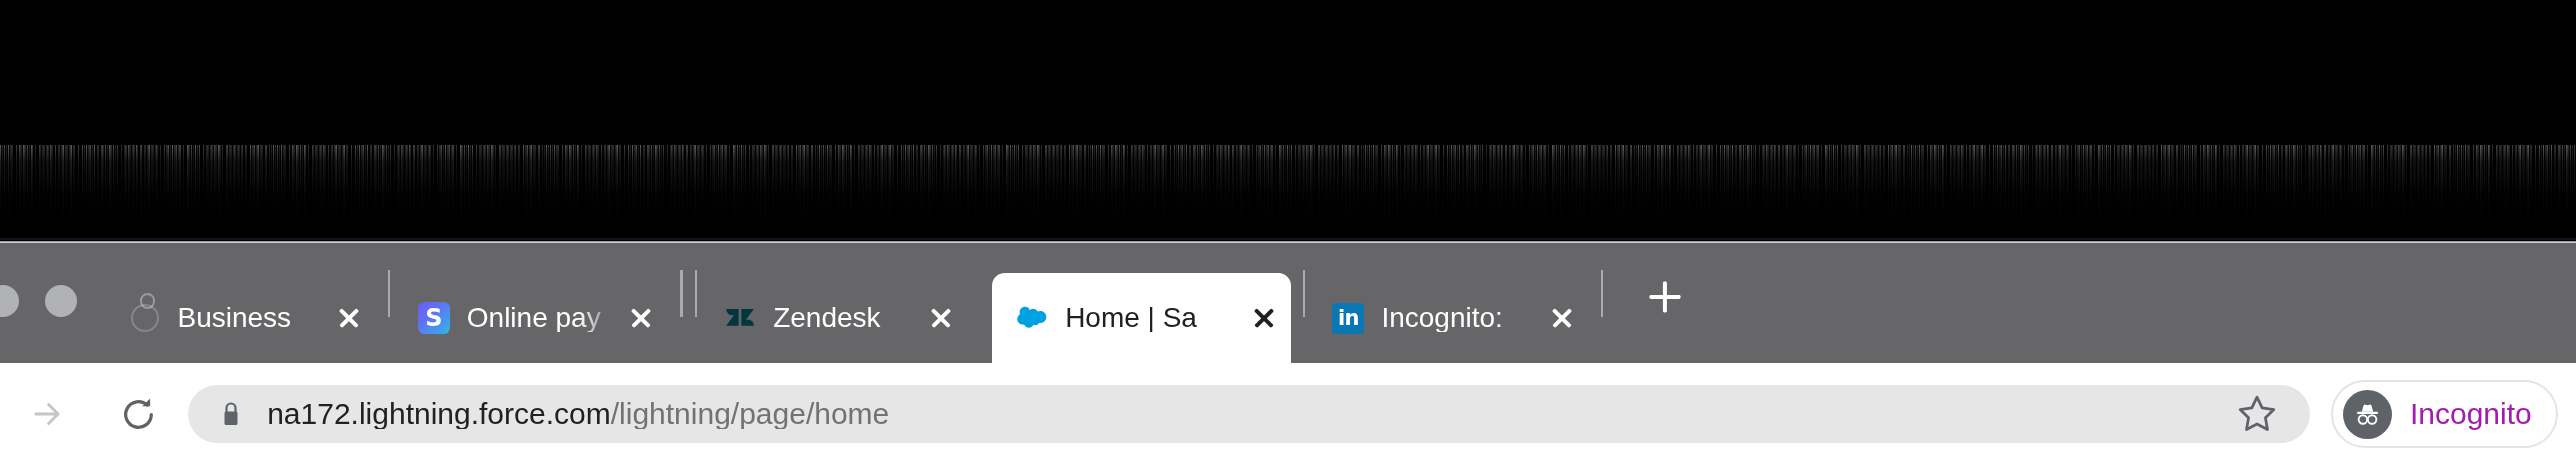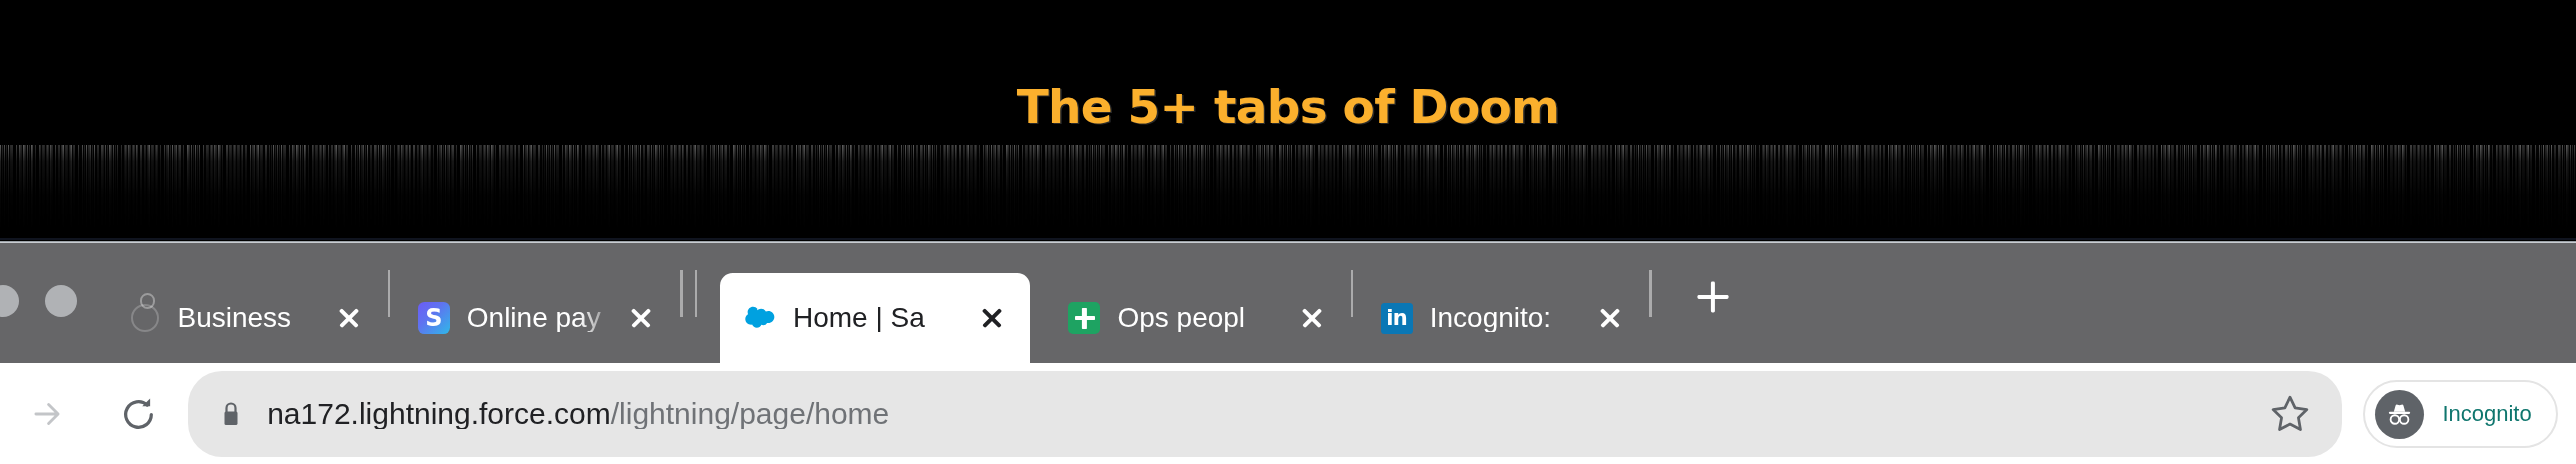--- a/index.html
+++ b/index.html
@@ -243,21 +243,21 @@
   }
   .nav-btn {
     width: 68px; height: 68px;
     margin-left: 12.7px;
     display: flex; align-items: center; justify-content: center;
     border-radius: 50%;
     flex: 0 0 68px;
   }
   .omnibox {
     flex: 1 1 auto;
-    height: 86px;
+    height: 58px;
     margin-left: 15.5px;
     background: #e6e6e6;
     border-radius: 34px;
     display: flex;
     align-items: center;
     padding: 0 25.4px 0 31px;
     min-width: 0;
   }
   .lock-icon { flex: 0 0 24px; width: 24px; height: 30px; margin-right: 24px; position: relative; }
   .url-text {
@@ -284,29 +284,28 @@
     background: #fff;
   }
   .incog-avatar {
     width: 49px; height: 49px;
     border-radius: 50%;
     background: #5f6368;
     margin-right: 18.3px;
     flex: 0 0 49px;
     display:flex; align-items:center; justify-content:center;
   }
-  .incog-label { font-size: 22px; color: #0f766e; white-space: nowrap; line-height: 1; }
+  .incog-label { font-size: 30px; color: #a21caf; white-space: nowrap; line-height: 1; }
 </style>
 </head>
 <body>
 
 <div id="screen">
 
   <div class="banner">
-    <div class="banner-title">The 5+ tabs of Doom</div>
     <div class="noise-band"></div>
   </div>
   <div class="banner-edge-1"></div>
   <div class="banner-edge-2"></div>
   <div class="banner-edge-3"></div>
 
   <div class="tabstrip">
 
     <div class="traffic-lights">
       <div class="light"></div>
@@ -328,38 +327,43 @@
         <span class="favicon">
           <span class="fav-stripe">S</span>
         </span>
         <span class="tab-title" style="width:144px">Online pay</span>
         <span class="tab-close"></span>
       </div>
       <div class="tab-sep"></div>
 
       <div class="tab-sep"></div>
 
-
-      <div class="tab active" style="margin-left:11.3px; padding-left:24px; padding-right:20px;">
+      <div class="tab">
+        <span class="favicon">
+          <svg class="fav-zendesk" viewBox="0 0 46 46" aria-hidden="true">
+            <path d="M21 10 L21 34 L3 34 Z" fill="#03363D"></path>
+            <path d="M3 10 L21 10 A9 9 0 0 1 3 10 Z" fill="#03363D"></path>
+            <path d="M25 34 L25 10 L43 10 Z" fill="#03363D"></path>
+            <path d="M43 34 L25 34 A9 9 0 0 1 43 34 Z" fill="#03363D"></path>
+          </svg>
+        </span>
+        <span class="tab-title" style="width:138px">Zendesk</span>
+        <span class="tab-close"></span>
+      </div>
+
+      <div class="tab active" style="margin-left:11.3px; padding-left:24px; padding-right:9px;">
         <span class="favicon">
           <svg class="fav-salesforce" viewBox="0 0 50 36" aria-hidden="true">
             <path fill="#00A1E0" d="M20.5 6.5a8.4 8.4 0 0 1 6.1-2.6c3.2 0 6 1.8 7.5 4.4a9.6 9.6 0 0 1 3.9-.8c5.2 0 9.4 4.2 9.4 9.4s-4.2 9.4-9.4 9.4c-.6 0-1.3-.1-1.9-.2a6.9 6.9 0 0 1-6 3.6c-1 0-2-.2-2.9-.7a7.9 7.9 0 0 1-7.2 4.7c-3.3 0-6.1-2-7.3-4.9a7.2 7.2 0 0 1-1.5.2C5.9 29 2 25 2 20.2c0-3.2 1.8-6 4.4-7.5a8.5 8.5 0 0 1-.7-3.4C5.7 4.6 9.5.8 14.2.8c2.7 0 5.1 1.2 6.7 3.1z"></path>
           </svg>
         </span>
         <span class="tab-title" style="width:169px">Home | Sa</span>
         <span class="tab-close"></span>
       </div>
 
-      <div class="tab" style="margin-left:11.3px">
-        <span class="favicon">
-          <span class="fav-sheets"></span>
-        </span>
-        <span class="tab-title" style="width:164px">Ops peopl</span>
-        <span class="tab-close"></span>
-      </div>
       <div class="tab-sep"></div>
 
       <div class="tab">
         <span class="favicon">
           <span class="fav-linkedin">in</span>
         </span>
         <span class="tab-title" style="width:150px">Incognito:</span>
         <span class="tab-close"></span>
       </div>
       <div class="tab-sep"></div>

